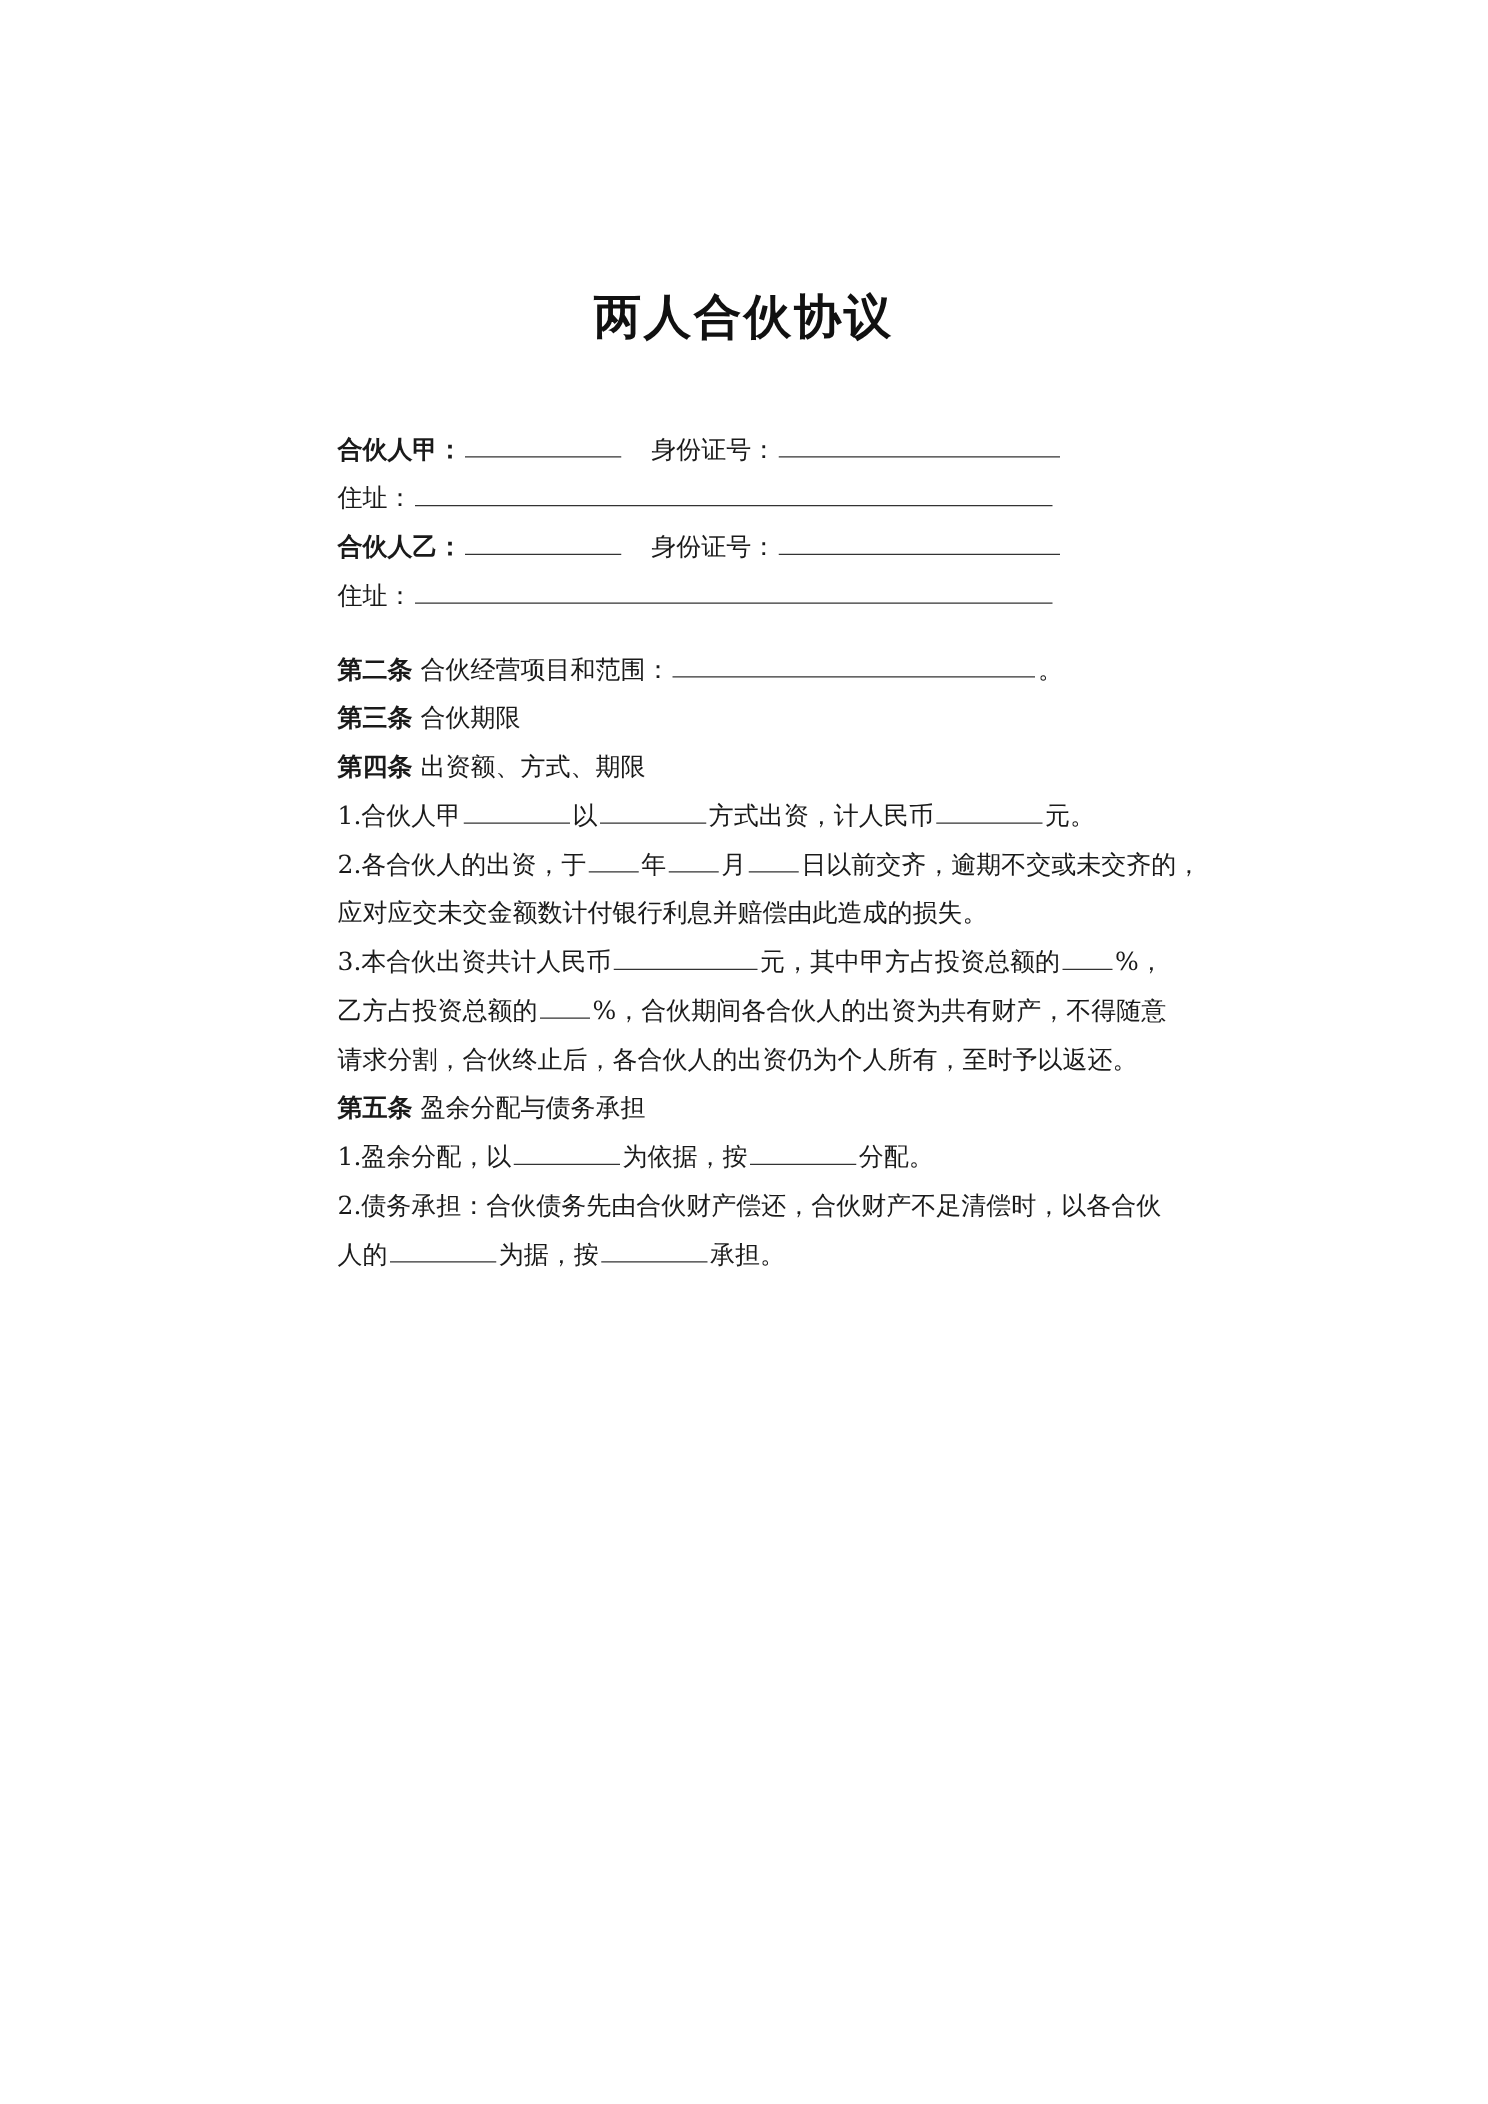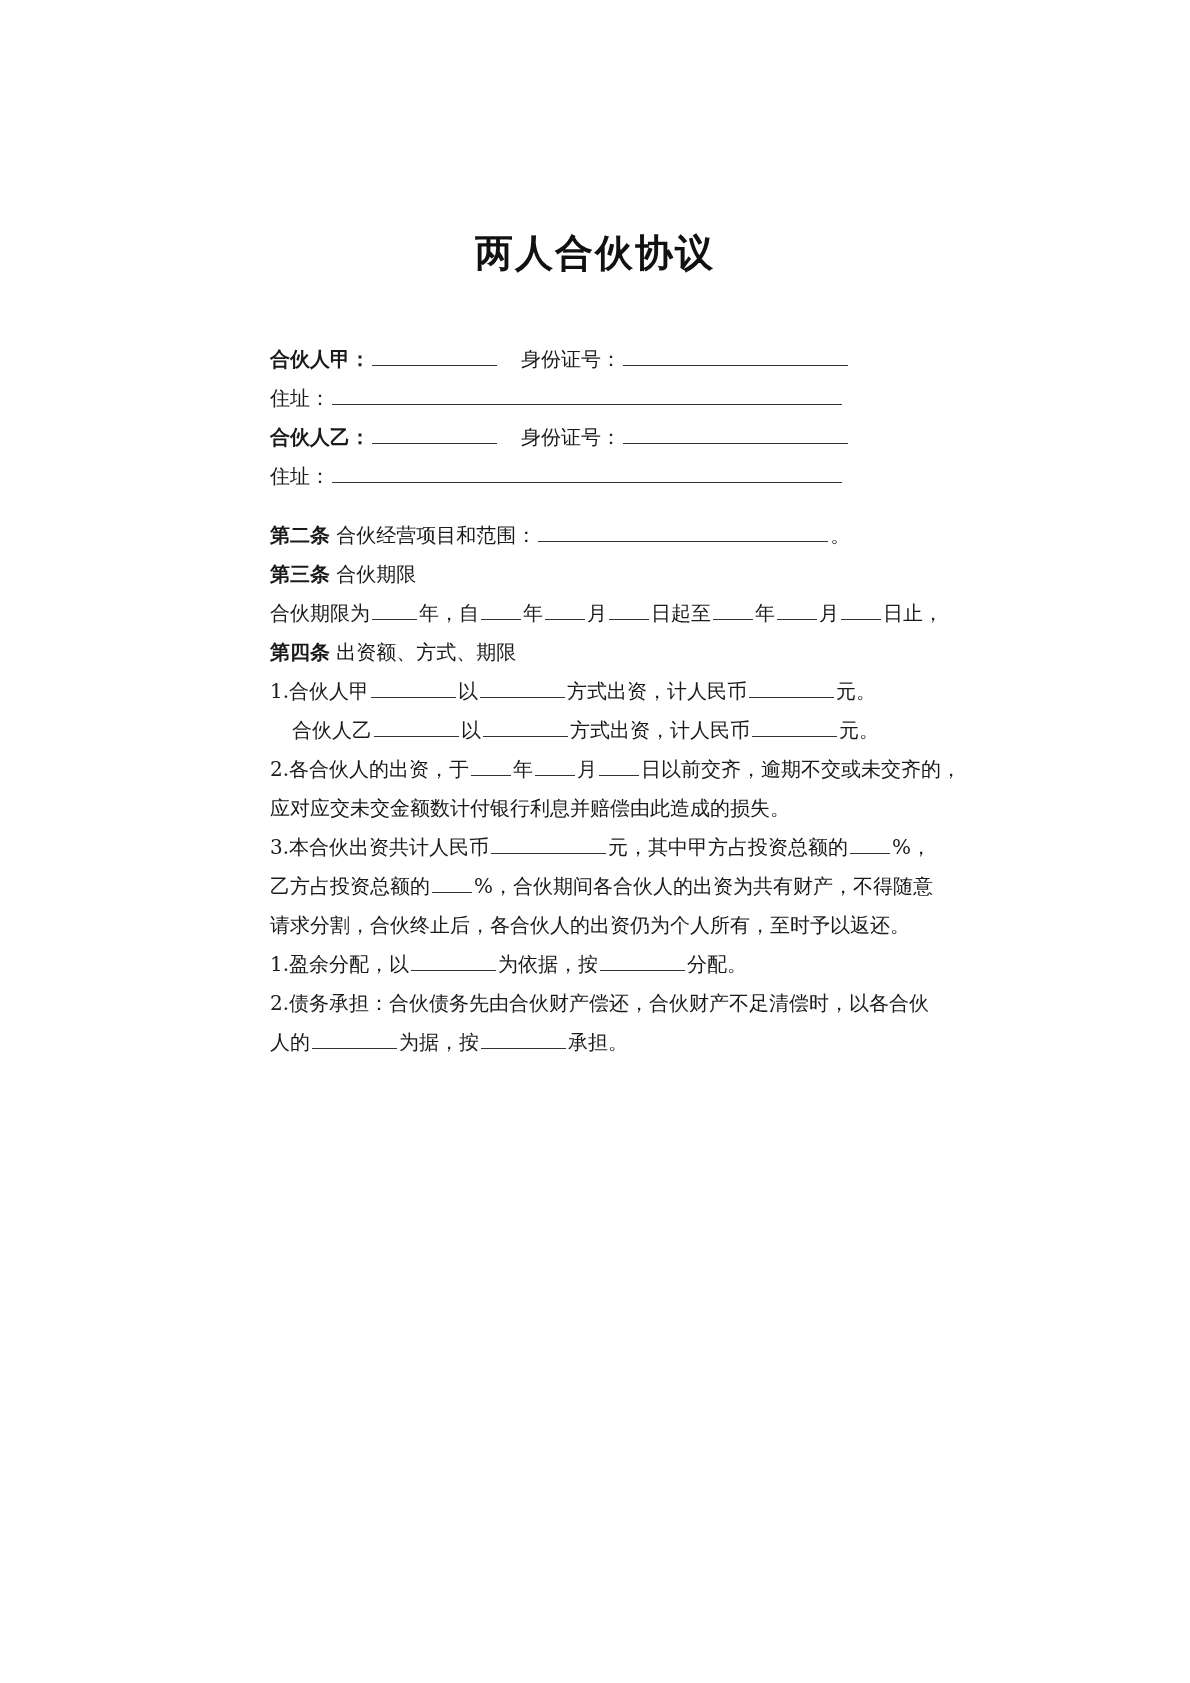--- a/index.html
+++ b/index.html
@@ -54,47 +54,45 @@
 
     <div class="line">
       <span class="b">第二条</span>
       <span>合伙经营项目和范围：</span><span class="blank w290"></span><span>。</span>
     </div>
 
     <div class="line">
       <span class="b">第三条</span>
       <span>合伙期限</span>
     </div>
-    <div class="line">
-      <span>合伙期限为</span><span class="blank w45"></span><span>年，自</span><span class="blank w40"></span><span>年</span><span class="blank w40"></span><span>月</span><span class="blank w40"></span><span>日起至</span><span class="blank w40"></span><span>年</span><span class="blank w40"></span><span>月</span><span class="blank w40"></span><span>日止，</span>
-    </div>
 
     <div class="line">
       <span class="b">第四条</span>
       <span>出资额、方式、期限</span>
     </div>
     <div class="line">
       <span>1.合伙人甲</span><span class="blank w85"></span><span>以</span><span class="blank w85"></span><span>方式出资，计人民币</span><span class="blank w85"></span><span>元。</span>
-    </div>
-    <div class="line indent">
-      <span>合伙人乙</span><span class="blank w85"></span><span>以</span><span class="blank w85"></span><span>方式出资，计人民币</span><span class="blank w85"></span><span>元。</span>
     </div>
     <div class="line">
       <span>2.各合伙人的出资，于</span><span class="blank w40"></span><span>年</span><span class="blank w40"></span><span>月</span><span class="blank w40"></span><span>日以前交齐，逾期不交或未交齐的，</span>
     </div>
     <div class="line">应对应交未交金额数计付银行利息并赔偿由此造成的损失。</div>
     <div class="line">
       <span>3.本合伙出资共计人民币</span><span class="blank w110"></span><span>元，其中甲方占投资总额的</span><span class="blank w40"></span><span>%，</span>
     </div>
     <div class="line">
       <span>乙方占投资总额的</span><span class="blank w40"></span><span>%，合伙期间各合伙人的出资为共有财产，不得随意</span>
     </div>
     <div class="line">请求分割，合伙终止后，各合伙人的出资仍为个人所有，至时予以返还。</div>
 
     <div class="line">
+      <span class="b">第五条</span>
+      <span>盈余分配与债务承担</span>
+    </div>
+    <div class="line">
       <span>1.盈余分配，以</span><span class="blank w85"></span><span>为依据，按</span><span class="blank w85"></span><span>分配。</span>
     </div>
     <div class="line">2.债务承担：合伙债务先由合伙财产偿还，合伙财产不足清偿时，以各合伙</div>
     <div class="line">
       <span>人的</span><span class="blank w85"></span><span>为据，按</span><span class="blank w85"></span><span>承担。</span>
     </div>
   </div>
 </div>
 
 </body></html>

